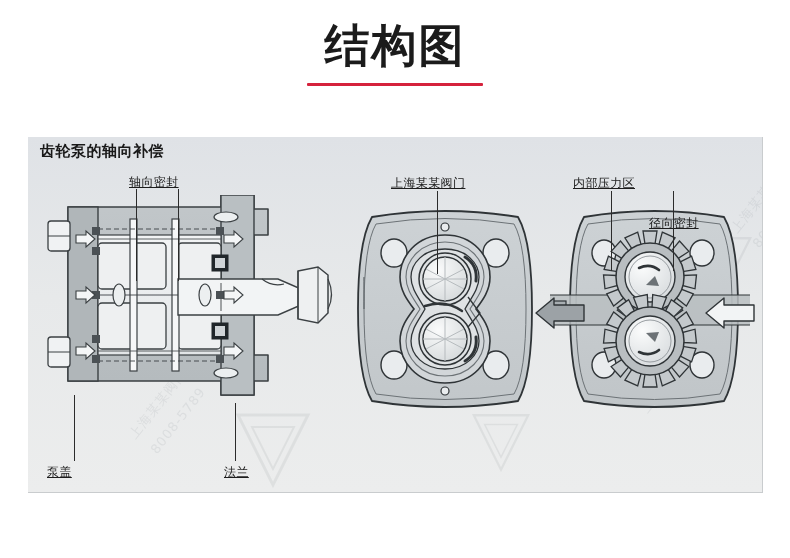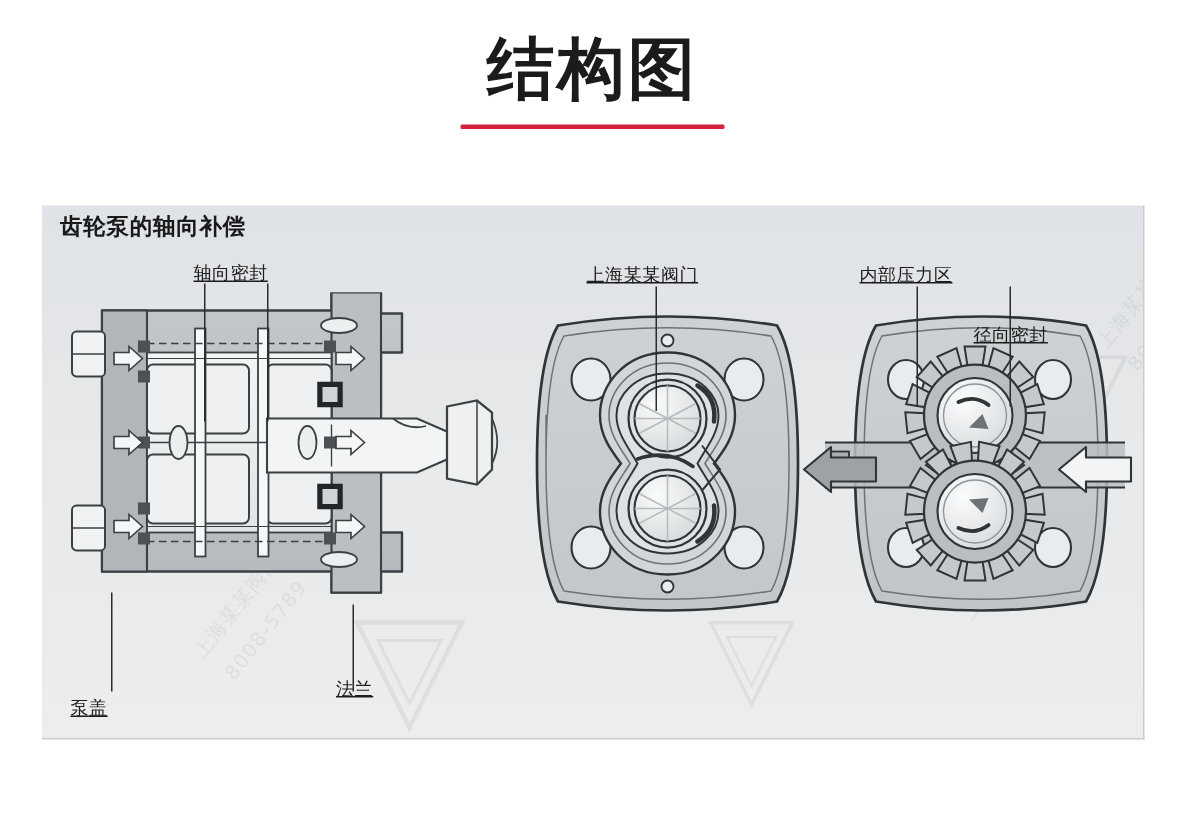--- a/index.html
+++ b/index.html
@@ -206,21 +206,21 @@
     </g>
   </svg>
 
   <div class="callout" style="left:101px; top:37px;">轴向密封</div>
   <div class="leader" style="left:108px; top:52px; height:92px;"></div>
   <div class="leader" style="left:150px; top:52px; height:92px;"></div>
 
   <div class="callout" style="left:19px; top:327px;">泵盖</div>
   <div class="leader" style="left:46px; top:258px; height:66px;"></div>
 
-  <div class="callout" style="left:196px; top:314px;">法兰</div>
+  <div class="callout" style="left:196px; top:327px;">法兰</div>
   <div class="leader" style="left:207px; top:266px; height:58px;"></div>
 
   <svg class="dwg" style="left:322px; top:72px;" width="190" height="200" viewBox="0 0 190 200">
     <defs>
       <linearGradient id="faceGrad" x1="0" y1="0" x2="0" y2="1">
         <stop offset="0" stop-color="#cdd2d5"></stop>
         <stop offset="1" stop-color="#c2c7ca"></stop>
       </linearGradient>
       <radialGradient id="boreGrad" cx="0.35" cy="0.3" r="0.8">
         <stop offset="0" stop-color="#fafbfb"></stop>

